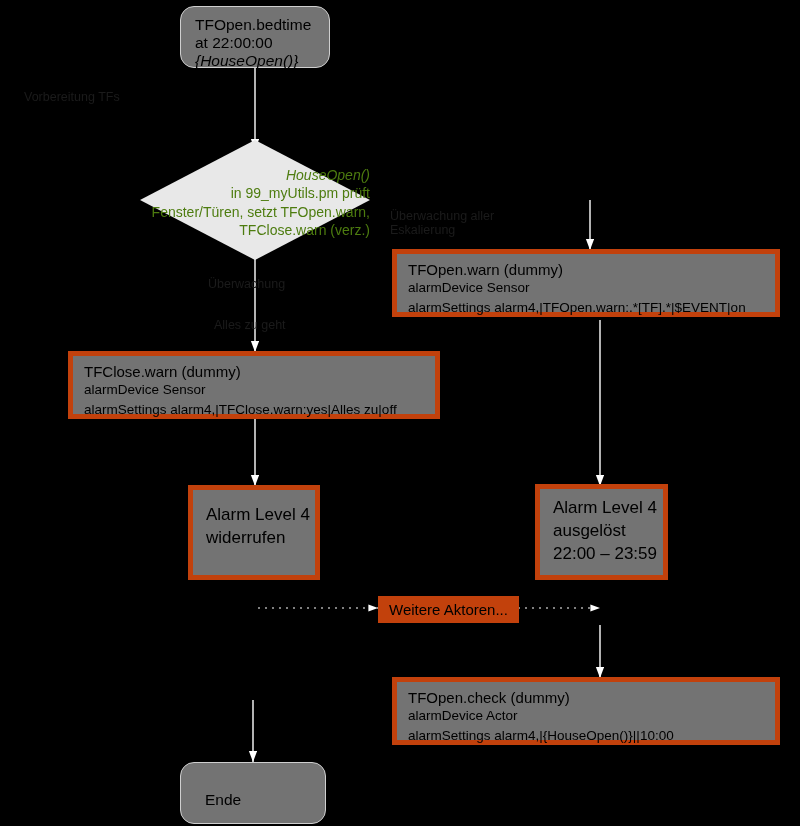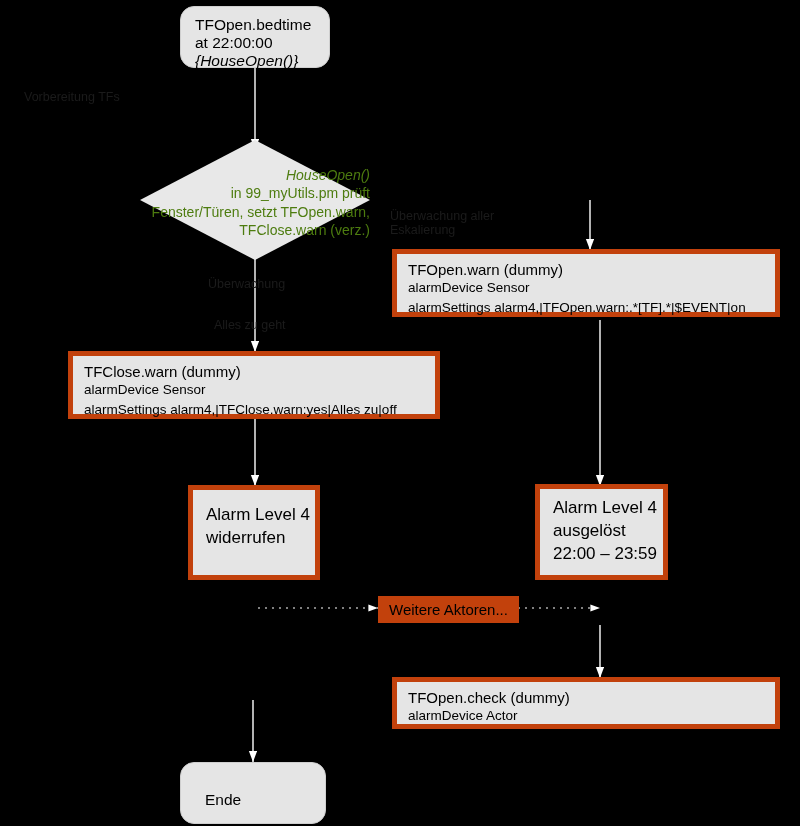--- a/index.html
+++ b/index.html
@@ -3,21 +3,21 @@
 <meta charset="utf-8">
 <style>
   html,body{margin:0;padding:0;background:#000;}
   #canvas{
     position:relative;width:800px;height:826px;background:#000;
     font-family:"Liberation Sans","DejaVu Sans",sans-serif;
     overflow:hidden;
   }
   svg.edges{position:absolute;left:0;top:0;width:800px;height:826px;}
 
-  .node{position:absolute;box-sizing:border-box;background:#e5e5e5;color:#000;}
+  .node{position:absolute;box-sizing:border-box;background:#737373;color:#000;}
   .rounded{border:1px solid #cfcfcf;border-radius:14px;}
   .boxed{border:5px solid #c2410c;}
 
   .term{padding:9px 14px 0 14px;font-size:15.5px;}
   .term .ln{white-space:pre;}
   .term .ital{font-style:italic;}
 
   .dummy{padding:7px 11px;font-size:14.5px;}
   .dummy .t1{font-size:15px;margin-bottom:2px;}
   .dummy .t2{font-size:13.5px;margin-bottom:5px;}
@@ -117,21 +117,21 @@
   <div class="node boxed action" style="left:535px;top:484px;width:133px;height:96px;padding-top:8px;">
     <div>Alarm Level 4</div>
     <div>ausgelöst</div>
     <div>22:00 – 23:59</div>
   </div>
 
   <div class="aktoren" style="left:378px;top:596px;">
     <span>Weitere Aktoren...</span>
   </div>
 
-  <div class="node boxed dummy" style="left:392px;top:677px;width:388px;height:52px;">
+  <div class="node boxed dummy" style="left:392px;top:677px;width:388px;height:68px;">
     <div class="t1">TFOpen.check (dummy)</div>
     <div class="t2">alarmDevice Actor</div>
     <div class="t3">alarmSettings alarm4,|{HouseOpen()}||10:00</div>
   </div>
 
   <div class="node rounded ende" style="left:180px;top:762px;width:146px;height:62px;">
     <span>Ende</span>
   </div>
 
 </div>

